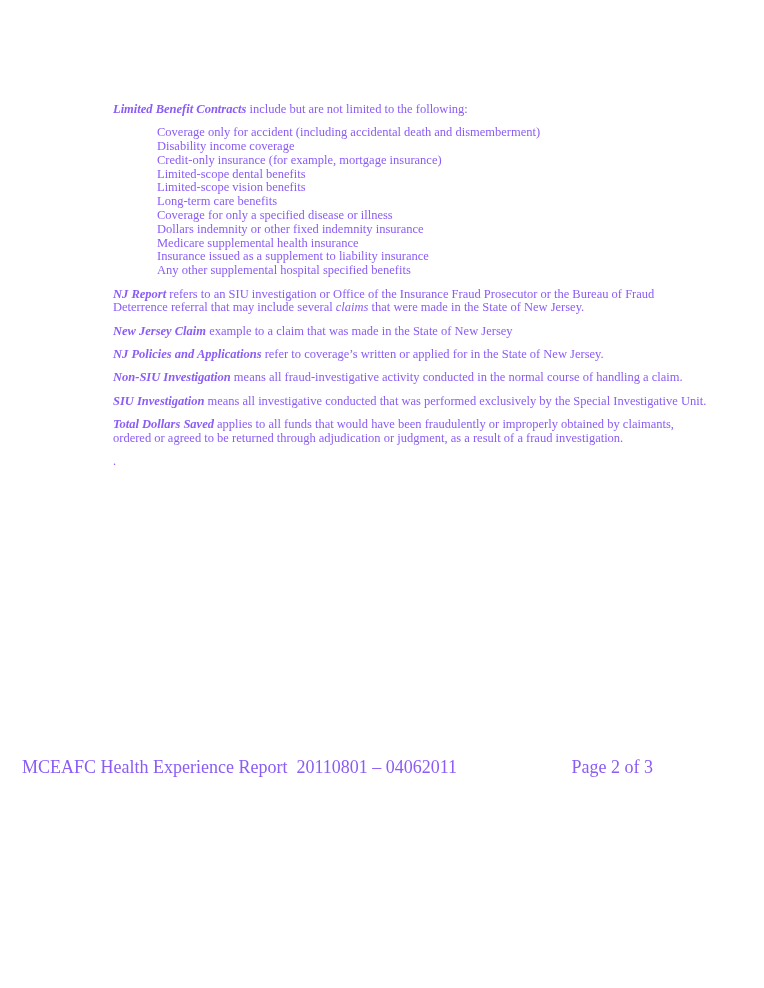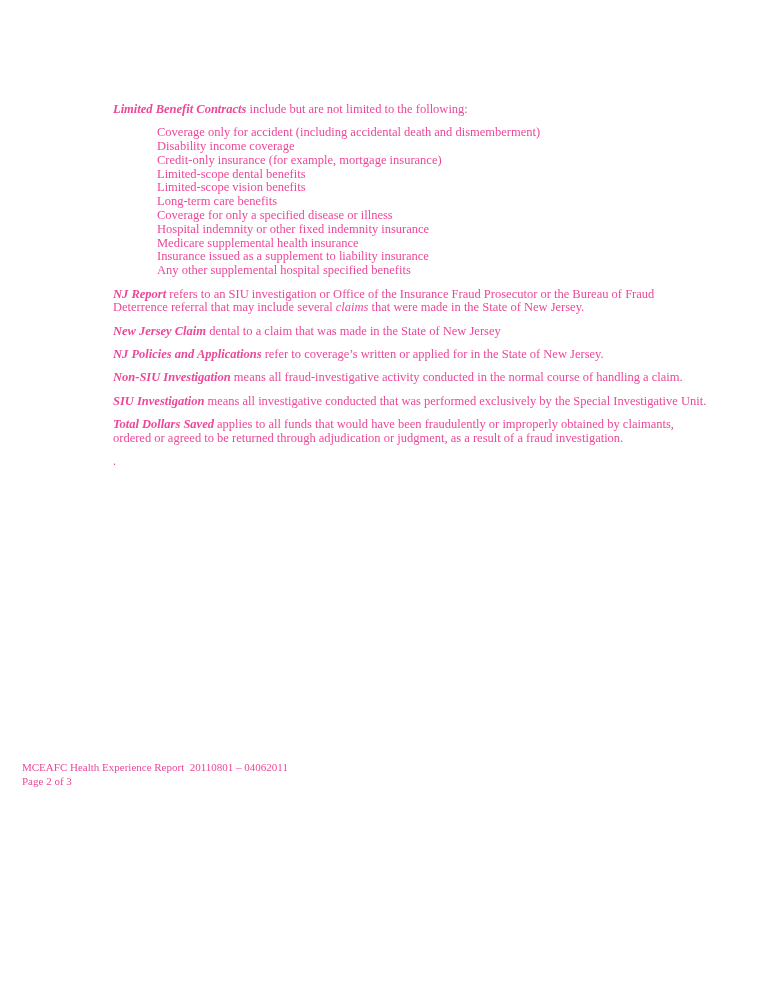--- a/index.html
+++ b/index.html
@@ -7,21 +7,21 @@
     margin: 0;
     padding: 0;
     background: #ffffff;
   }
   .page {
     position: relative;
     width: 764px;
     height: 988px;
     background: #ffffff;
     font-family: "Liberation Serif", "DejaVu Serif", serif;
-    color: #ec4899;
+    color: #8b5cf6;
     overflow: hidden;
   }
   .content {
     position: absolute;
     left: 113px;
     right: 55px;
     top: 103px;
     font-size: 12.5px;
     line-height: 13.8px;
   }
@@ -46,23 +46,22 @@
     margin-top: 0;
   }
   .footer {
     position: absolute;
     left: 22px;
     right: 111px;
     top: 760px;
     display: flex;
     justify-content: space-between;
     align-items: baseline;
-    font-size: 11px;
+    font-size: 18px;
     line-height: 14px;
-    flex-direction: column;
   }
   .footer-left {
     white-space: pre;
   }
 </style>
 </head>
 <body>
 
 <div class="page">
 
@@ -71,29 +70,29 @@
     <p class="para"><span class="term">Limited Benefit Contracts</span><span> include but are not limited to the following:</span></p>
 
     <div class="benefit-list">
       <div class="benefit-item">Coverage only for accident (including accidental death and dismemberment)</div>
       <div class="benefit-item">Disability income coverage</div>
       <div class="benefit-item">Credit-only insurance (for example, mortgage insurance)</div>
       <div class="benefit-item">Limited-scope dental benefits</div>
       <div class="benefit-item">Limited-scope vision benefits</div>
       <div class="benefit-item">Long-term care benefits</div>
       <div class="benefit-item">Coverage for only a specified disease or illness</div>
-      <div class="benefit-item">Hospital indemnity or other fixed indemnity insurance</div>
+      <div class="benefit-item">Dollars indemnity or other fixed indemnity insurance</div>
       <div class="benefit-item">Medicare supplemental health insurance</div>
       <div class="benefit-item">Insurance issued as a supplement to liability insurance</div>
       <div class="benefit-item">Any other supplemental hospital specified benefits</div>
     </div>
 
     <p class="para"><span class="term">NJ Report</span><span> refers to an SIU investigation or Office of the Insurance Fraud Prosecutor or the Bureau of Fraud</span><br><span>Deterrence referral that may include several </span><span class="em">claims</span><span> that were made in the State of New Jersey.</span></p>
 
-    <p class="para"><span class="term">New Jersey Claim</span><span> dental to a claim that was made in the State of New Jersey</span></p>
+    <p class="para"><span class="term">New Jersey Claim</span><span> example to a claim that was made in the State of New Jersey</span></p>
 
     <p class="para"><span class="term">NJ Policies and Applications</span><span> refer to coverage’s written or applied for in the State of New Jersey.</span></p>
 
     <p class="para"><span class="term">Non-SIU Investigation</span><span> means all fraud-investigative activity conducted in the normal course of handling a claim.</span></p>
 
     <p class="para"><span class="term">SIU Investigation</span><span> means all investigative conducted that was performed exclusively by the Special Investigative Unit.</span></p>
 
     <p class="para"><span class="term">Total Dollars Saved</span><span> applies to all funds that would have been fraudulently or improperly obtained by claimants,</span><br><span>ordered or agreed to be returned through adjudication or judgment, as a result of a fraud investigation.</span></p>
 
     <p class="para stray">.</p>

